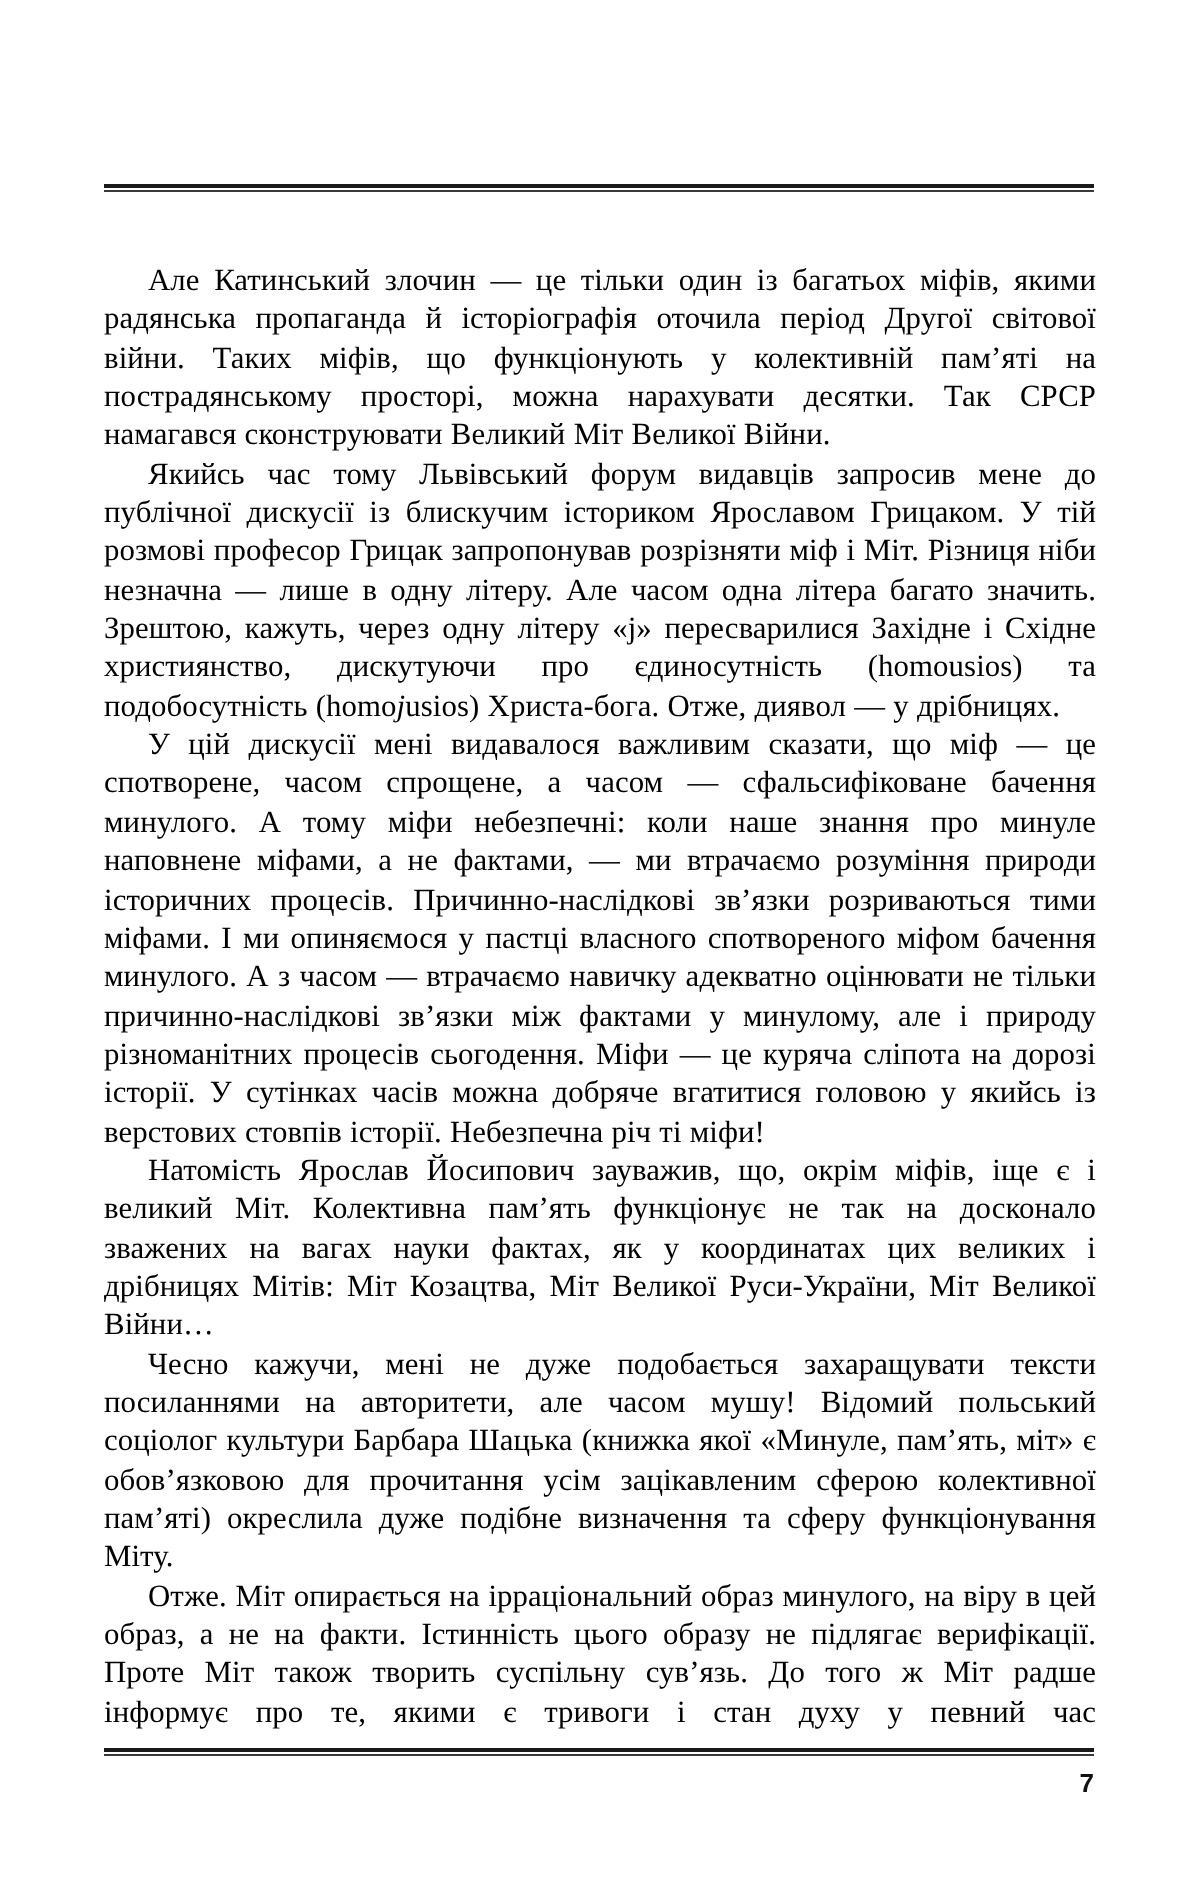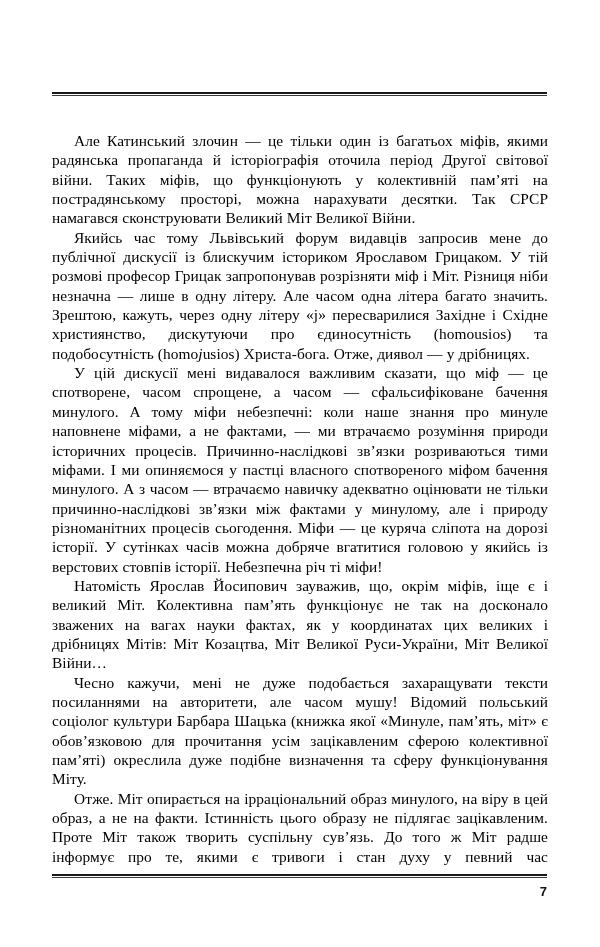--- a/index.html
+++ b/index.html
@@ -114,21 +114,21 @@
     <div class="thick"></div>
     <div class="thin"></div>
   </div>
 
   <div class="textblock">
     <p>Але Катинський злочин — це тільки один із багатьох міфів, якими радянська пропаганда й історіографія оточила період Другої світової війни. Таких міфів, що функціонують у колективній пам’яті на пострадянському просторі, можна нарахувати десятки. Так СРСР намагався сконструювати Великий Міт Великої Війни.</p>
     <p><span>Якийсь час тому Львівський форум видавців запросив мене до публічної дискусії із блискучим істориком Ярославом Грицаком. У тій розмові професор Грицак запропонував розрізняти міф і Міт. Різниця ніби незначна — лише в одну літеру. Але часом одна літера багато значить. Зрештою, кажуть, через одну літеру «j» пересварилися Західне і Східне християнство, дискутуючи про єдиносутність (homousios) та подобосутність (homo</span><span class="ital">j</span><span>usios) Христа-бога. Отже, диявол — у дрібницях.</span></p>
     <p>У цій дискусії мені видавалося важливим сказати, що міф — це спотворене, часом спрощене, а часом — сфальсифіковане бачення минулого. А тому міфи небезпечні: коли наше знання про минуле наповнене міфами, а не фактами, — ми втрачаємо розуміння природи історичних процесів. Причинно-наслідкові зв’язки розриваються тими міфами. І ми опиняємося у пастці власного спотвореного міфом бачення минулого. А з часом — втрачаємо навичку адекватно оцінювати не тільки причинно-наслідкові зв’язки між фактами у минулому, але і природу різноманітних процесів сьогодення. Міфи — це куряча сліпота на дорозі історії. У сутінках часів можна добряче вгатитися головою у якийсь із верстових стовпів історії. Небезпечна річ ті міфи!</p>
     <p>Натомість Ярослав Йосипович зауважив, що, окрім міфів, іще є і великий Міт. Колективна пам’ять функціонує не так на досконало зважених на вагах науки фактах, як у координатах цих великих і дрібницях Мітів: Міт Козацтва, Міт Великої Руси-України, Міт Великої Війни…</p>
     <p>Чесно кажучи, мені не дуже подобається захаращувати тексти посиланнями на авторитети, але часом мушу! Відомий польський соціолог культури Барбара Шацька (книжка якої «Минуле, пам’ять, міт» є обов’язковою для прочитання усім зацікавленим сферою колективної пам’яті) окреслила дуже подібне визначення та сферу функціонування Міту.</p>
-    <p class="last-line-stretch">Отже. Міт опирається на ірраціональний образ минулого, на віру в цей образ, а не на факти. Істинність цього образу не підлягає зацікавленим. Проте Міт також творить суспільну сув’язь. До того ж Міт радше інформує про те, якими є тривоги і стан духу у певний час</p>
+    <p class="last-line-stretch">Отже. Міт опирається на ірраціональний образ минулого, на віру в цей образ, а не на факти. Істинність цього образу не підлягає верифікації. Проте Міт також творить суспільну сув’язь. До того ж Міт радше інформує про те, якими є тривоги і стан духу у певний час</p>
   </div>
 
   <div class="rule-double rule-bottom">
     <div class="thick"></div>
     <div class="thin"></div>
   </div>
 
   <div class="folio">7</div>
 
 </div>

